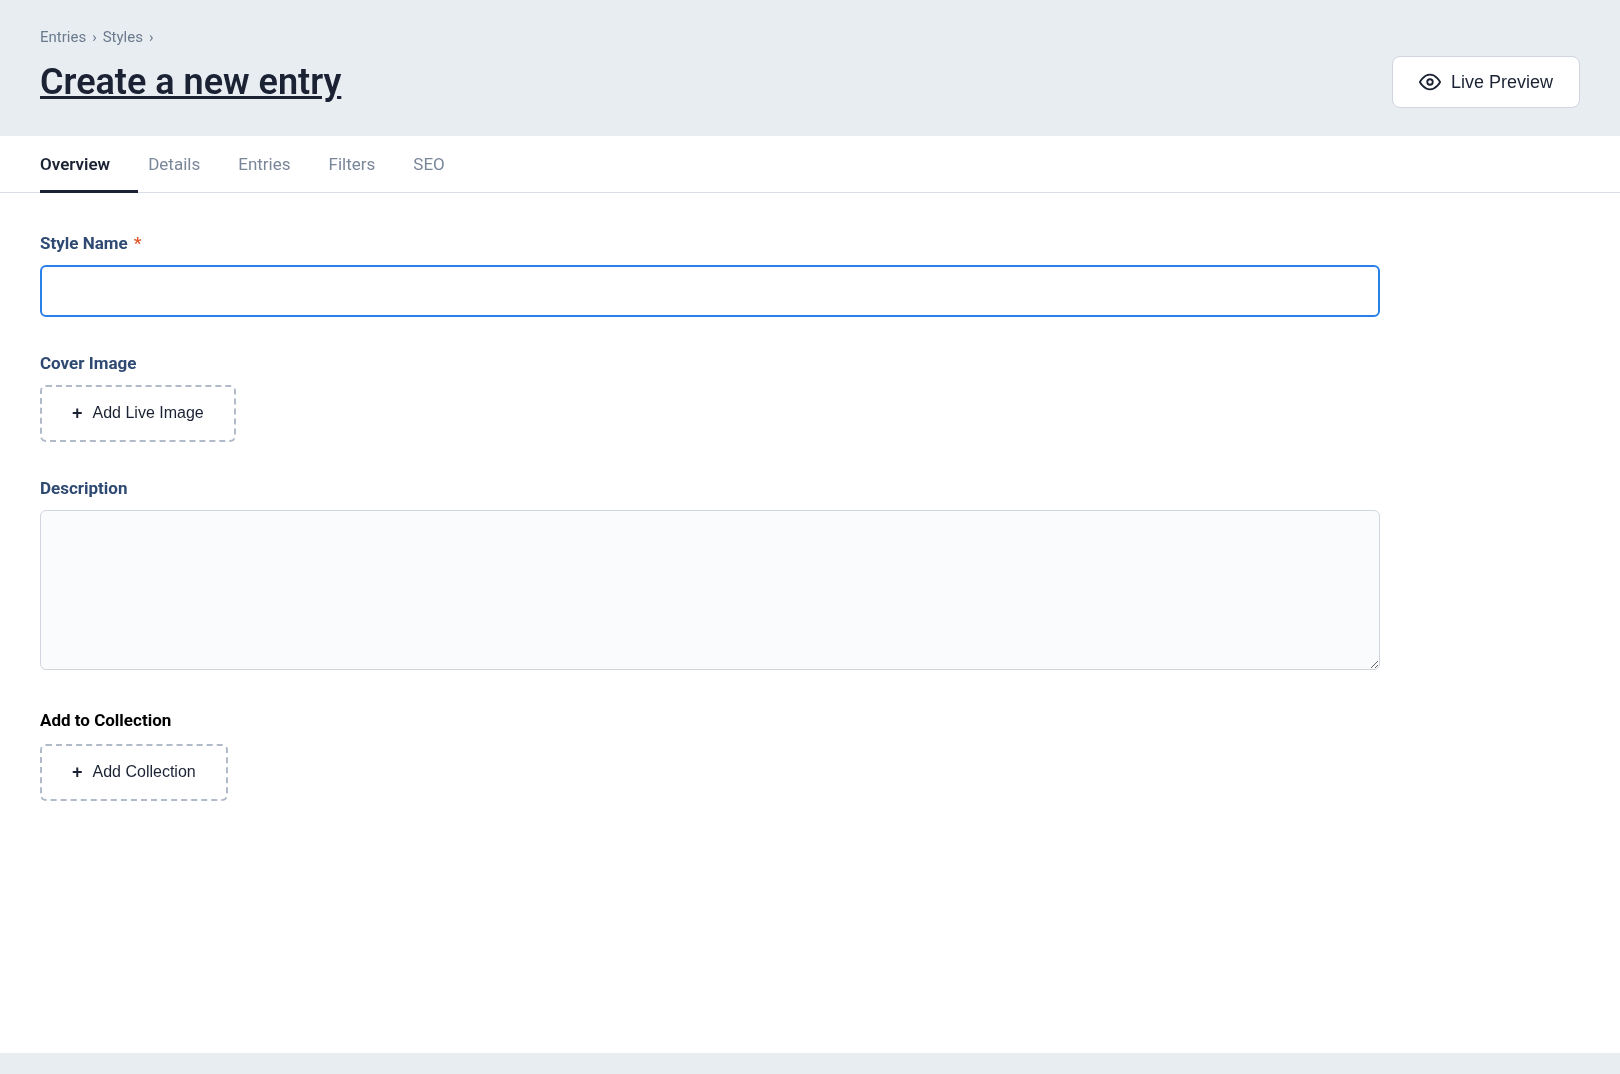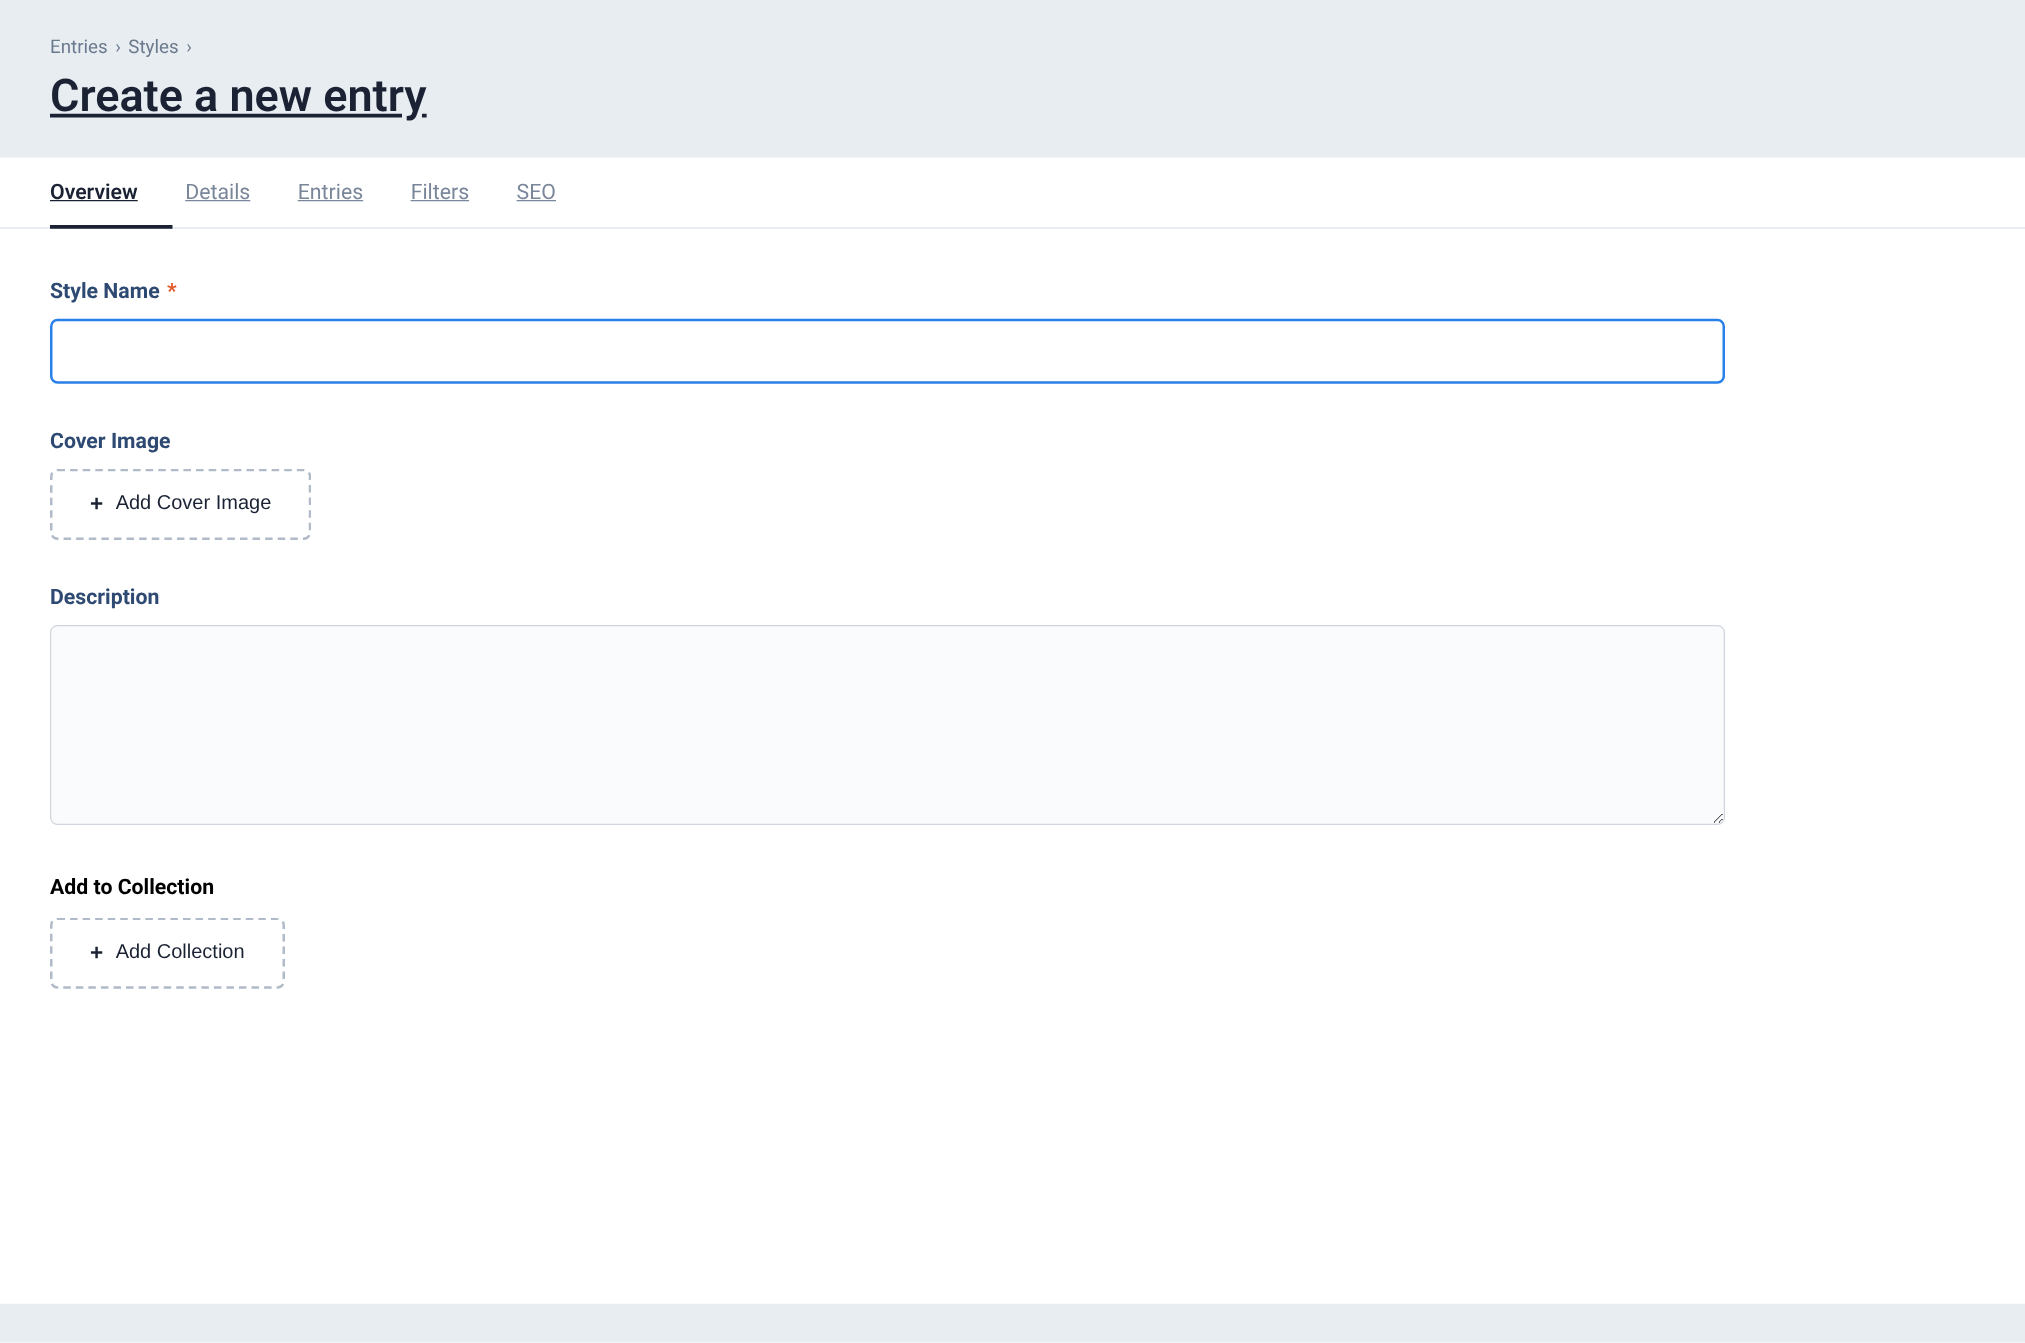--- a/index.html
+++ b/index.html
@@ -76,21 +76,20 @@
 
     .tab {
       padding: 18px 28px 16px 0;
       font-size: 17px;
       color: #7a8699;
       cursor: pointer;
       border-bottom: 3px solid transparent;
       margin-bottom: -1.5px;
       font-weight: 400;
       margin-right: 10px;
-      text-decoration: underline;
     }
 
     .tab.active {
       color: #1a2233;
       font-weight: 600;
       border-bottom: 3px solid #1a2233;
     }
 
     .content-area {
       background: #fff;
@@ -190,20 +189,27 @@
 
 <div class="page-header">
   <div class="breadcrumb">
     <span>Entries</span>
     <span class="breadcrumb-separator">›</span>
     <span>Styles</span>
     <span class="breadcrumb-separator">›</span>
   </div>
   <div class="header-row">
     <h1 class="page-title">Create a new entry</h1>
+    <button class="live-preview-btn">
+      <svg class="eye-icon" viewBox="0 0 24 24" fill="none" stroke="currentColor" stroke-width="2" stroke-linecap="round" stroke-linejoin="round">
+        <path d="M1 12s4-8 11-8 11 8 11 8-4 8-11 8-11-8-11-8z"></path>
+        <circle cx="12" cy="12" r="3"></circle>
+      </svg>
+      <span>Live Preview</span>
+    </button>
   </div>
 </div>
 
 <div class="tabs-bar">
   <div class="tab active">Overview</div>
   <div class="tab">Details</div>
   <div class="tab">Entries</div>
   <div class="tab">Filters</div>
   <div class="tab">SEO</div>
 </div>
@@ -217,21 +223,21 @@
     </div>
     <input class="text-input" type="text" placeholder="" style="">
   </div>
 
   <div class="field-group">
     <div class="field-label">
       <span>Cover Image</span>
     </div>
     <button class="add-image-btn">
       <span class="plus-icon">+</span>
-      <span>Add Cover Image</span>
+      <span>Add Live Image</span>
     </button>
   </div>
 
   <div class="field-group">
     <div class="field-label">
       <span>Description</span>
     </div>
     <textarea class="description-textarea" placeholder="" style=""></textarea>
   </div>
 

